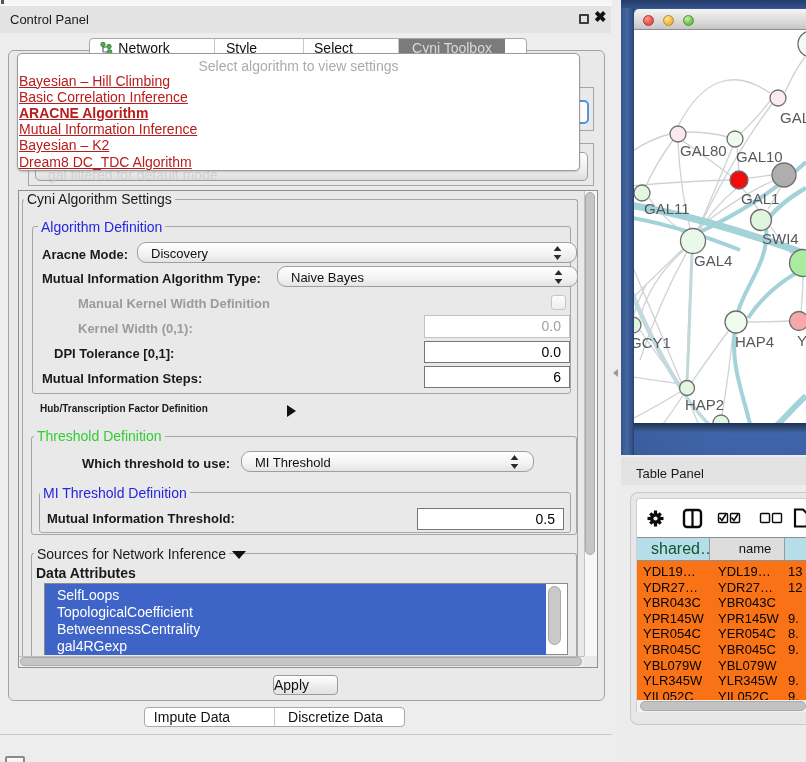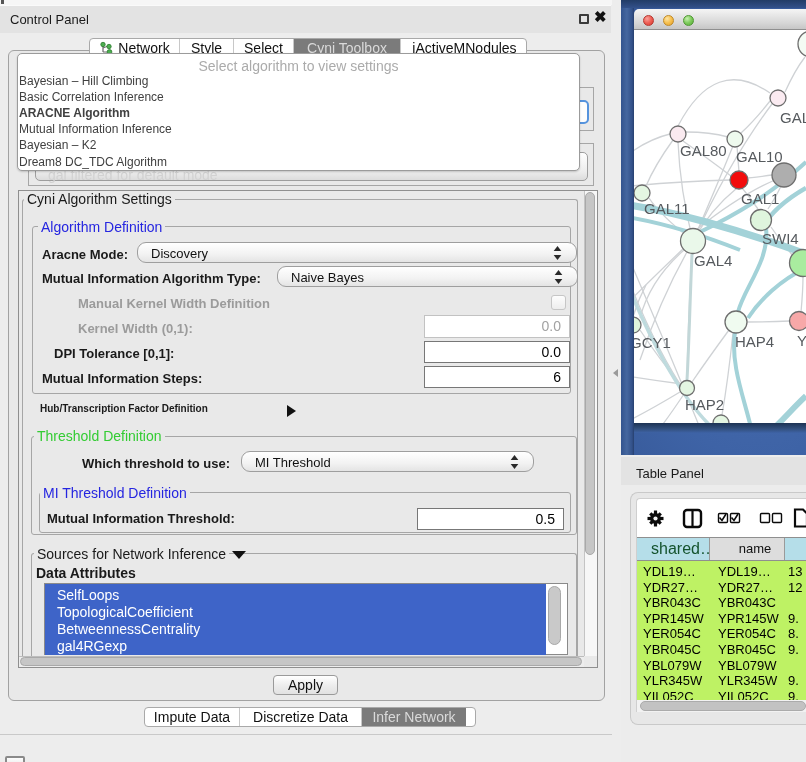--- a/index.html
+++ b/index.html
@@ -15,21 +15,21 @@
   background:linear-gradient(180deg,#ffffff 0%,#f2f2f2 60%,#e4e4e4 100%);
   font-size:13px; color:#111; }
 .combo .ctext { position:absolute; left:13px; top:50%; transform:translateY(-50%); }
 .combo .arr { position:absolute; right:14px; top:50%; transform:translateY(-50%); width:9px; height:16px; }
 .tfield { position:absolute; background:#fff; font-size:14px; color:#000;
   text-align:right; padding-right:8px; }
 .seg { position:absolute; height:20px; background:#fff; border:1px solid #a9a9a9;
   border-radius:4px; display:flex; align-items:center; font-size:14px; color:#111; overflow:hidden; }
 .seg .s { height:100%; display:flex; align-items:center; justify-content:center;
   position:relative; white-space:nowrap; flex:none; }
-.seg .s + .s { border-left:1px solid #c8c8c8; }
+.seg .s + .s { border-left:1px solid #c8c8c8;margin-left:35px; }
 .seg .sel { background:#7b7b7b; color:#dadada; }
 </style>
 </head>
 <body>
 
 <div class="abs" style="left:0;top:0;width:614px;height:762px;background:#ededed;"></div>
 <div class="abs" style="left:0;top:0;width:612px;height:5px;background:#f6f6f6;"></div>
 <div class="abs" style="left:1px;top:0;width:3px;height:4px;background:#555;"></div>
 
 <div class="abs" style="left:0;top:5px;width:611px;height:28px;background:#e3e3e3;border-top:1px solid #fafafa;"></div>
@@ -131,35 +131,35 @@
 <div class="abs" style="left:45px;top:584px;width:501px;height:71px;background:#3e64c8;"></div>
 <div class="abs" style="left:548px;top:586px;width:13px;height:59px;background:#c9c9c9;border:1px solid #a8a8a8;border-radius:7px;"></div>
 <div class="abs" style="left:57px;top:587px;font-size:14px;color:#fff;line-height:17px;">SelfLoops<br>TopologicalCoefficient<br>BetweennessCentrality<br>gal4RGexp</div>
 
 <div class="abs" style="left:19px;top:656px;width:565px;height:11px;background:#ededed;border-top:1px solid #bdbdbd;"></div>
 <div class="abs" style="left:20px;top:657px;width:562px;height:9px;background:#c6c6c6;border:1px solid #a9a9a9;border-radius:5px;"></div>
 
 <div class="abs" style="left:584px;top:191px;width:13px;height:465px;background:#f7f7f7;border-left:1px solid #c4c4c4;"></div>
 <div class="abs" style="left:585px;top:192px;width:10px;height:363px;background:#c6c6c6;border:1px solid #a9a9a9;border-radius:6px;"></div>
 
-<div class="abs" style="left:273px;top:675px;width:65px;height:20px;border:1px solid #9a9a9a;border-radius:4px;background:linear-gradient(180deg,#ffffff,#ececec 55%,#e2e2e2);text-align:center;font-size:14px;line-height:19px;color:#111;">Apply</div>
-
-<div class="seg" style="left:144px;top:707px;width:332px;">
+<div class="abs" style="left:273px;top:675px;width:65px;height:20px;border:1px solid #9a9a9a;border-radius:4px;background:linear-gradient(180deg,#ffffff,#ececec 55%,#e2e2e2);font-size:14px;line-height:19px;color:#111;">Apply</div>
+
+<div class="seg" style="left:144px;top:707px;width:261px;">
   <div class="s" style="width:94px;">Impute Data</div>
   <div class="s" style="width:122px;">Discretize Data</div>
   <div class="s sel" style="width:105px;">Infer Network</div>
 </div>
 
 <div class="abs" style="left:0;top:734px;width:612px;height:1px;background:#c9c9c9;"></div>
 
 <div class="abs" style="left:5px;top:756px;width:20px;height:12px;border:2px solid #8a8a8a;border-radius:2px;background:linear-gradient(180deg,#fdfdfd,#e8e8e8);"></div>
 
 <div class="abs" style="left:17px;top:53px;width:563px;height:118px;background:#ffffff;border:1px solid #9b9b9b;border-radius:5px;box-shadow:0 1px 2px rgba(0,0,0,0.18);"></div>
 <div class="abs" style="left:17px;top:58px;width:563px;text-align:center;font-size:14px;color:#ababab;">Select algorithm to view settings</div>
-<div class="abs" style="left:19px;top:72.5px;font-size:12px;color:#404040;line-height:16.2px;">
+<div class="abs" style="left:19px;top:72.5px;font-size:14px;color:#b91c1c;line-height:16.2px;text-decoration:underline;">
 Bayesian – Hill Climbing<br>
 Basic Correlation Inference<br>
 <b>ARACNE Algorithm</b><br>
 Mutual Information Inference<br>
 Bayesian – K2<br>
 Dream8 DC_TDC Algorithm
 </div>
 
 <div class="abs" style="left:613px;top:369px;width:0;height:0;border-right:5px solid #9a9a9a;border-top:4px solid transparent;border-bottom:4px solid transparent;"></div>
 
@@ -290,20 +290,20 @@
   <path d="M149,1.5 h8 l4,4 v13 h-12 Z" fill="none" stroke="#0a0a0a" stroke-width="2.2"></path>
 </svg>
 
 <div class="abs" style="left:637px;top:537px;width:169px;height:24px;border-top:1px solid #8f8f8f;border-bottom:1px solid #8f8f8f;"></div>
 <div class="abs" style="left:637px;top:538px;width:72px;height:22px;background:#b5dee9;text-indent:14px;font-size:16px;line-height:22px;color:#14532d;">shared…</div>
 <div class="abs" style="left:709px;top:538px;width:1px;height:22px;background:#9a9a9a;"></div>
 <div class="abs" style="left:710px;top:538px;width:74px;height:22px;background:#dddddd;text-align:center;text-indent:16px;font-size:13px;line-height:22px;color:#111;">name</div>
 <div class="abs" style="left:784px;top:538px;width:1px;height:22px;background:#9a9a9a;"></div>
 <div class="abs" style="left:785px;top:538px;width:21px;height:22px;background:#b5dee9;"></div>
 
-<div class="abs" style="left:637px;top:561px;width:169px;height:139px;overflow:hidden;background:#bef264;">
+<div class="abs" style="left:637px;top:561px;width:169px;height:139px;overflow:hidden;background:#f97316;">
   <div style="position:absolute;left:6px;top:3px;font-size:13px;line-height:15.6px;color:#000;">YDL19…<br>YDR27…<br>YBR043C<br>YPR145W<br>YER054C<br>YBR045C<br>YBL079W<br>YLR345W<br>YIL052C</div>
   <div style="position:absolute;left:81px;top:3px;font-size:13px;line-height:15.6px;color:#000;">YDL19…<br>YDR27…<br>YBR043C<br>YPR145W<br>YER054C<br>YBR045C<br>YBL079W<br>YLR345W<br>YIL052C</div>
   <div style="position:absolute;left:151px;top:3px;font-size:13px;line-height:15.6px;color:#000;">13<br>12<br><br>9.<br>8.<br>9.<br><br>9.<br>9.</div>
 </div>
 
 <div class="abs" style="left:637px;top:700px;width:169px;height:12px;background:#f2f2f2;"></div>
 <div class="abs" style="left:640px;top:701px;width:166px;height:10px;background:#c2c2c2;border:1px solid #ababab;border-radius:5px;"></div>
 
 </body></html>

